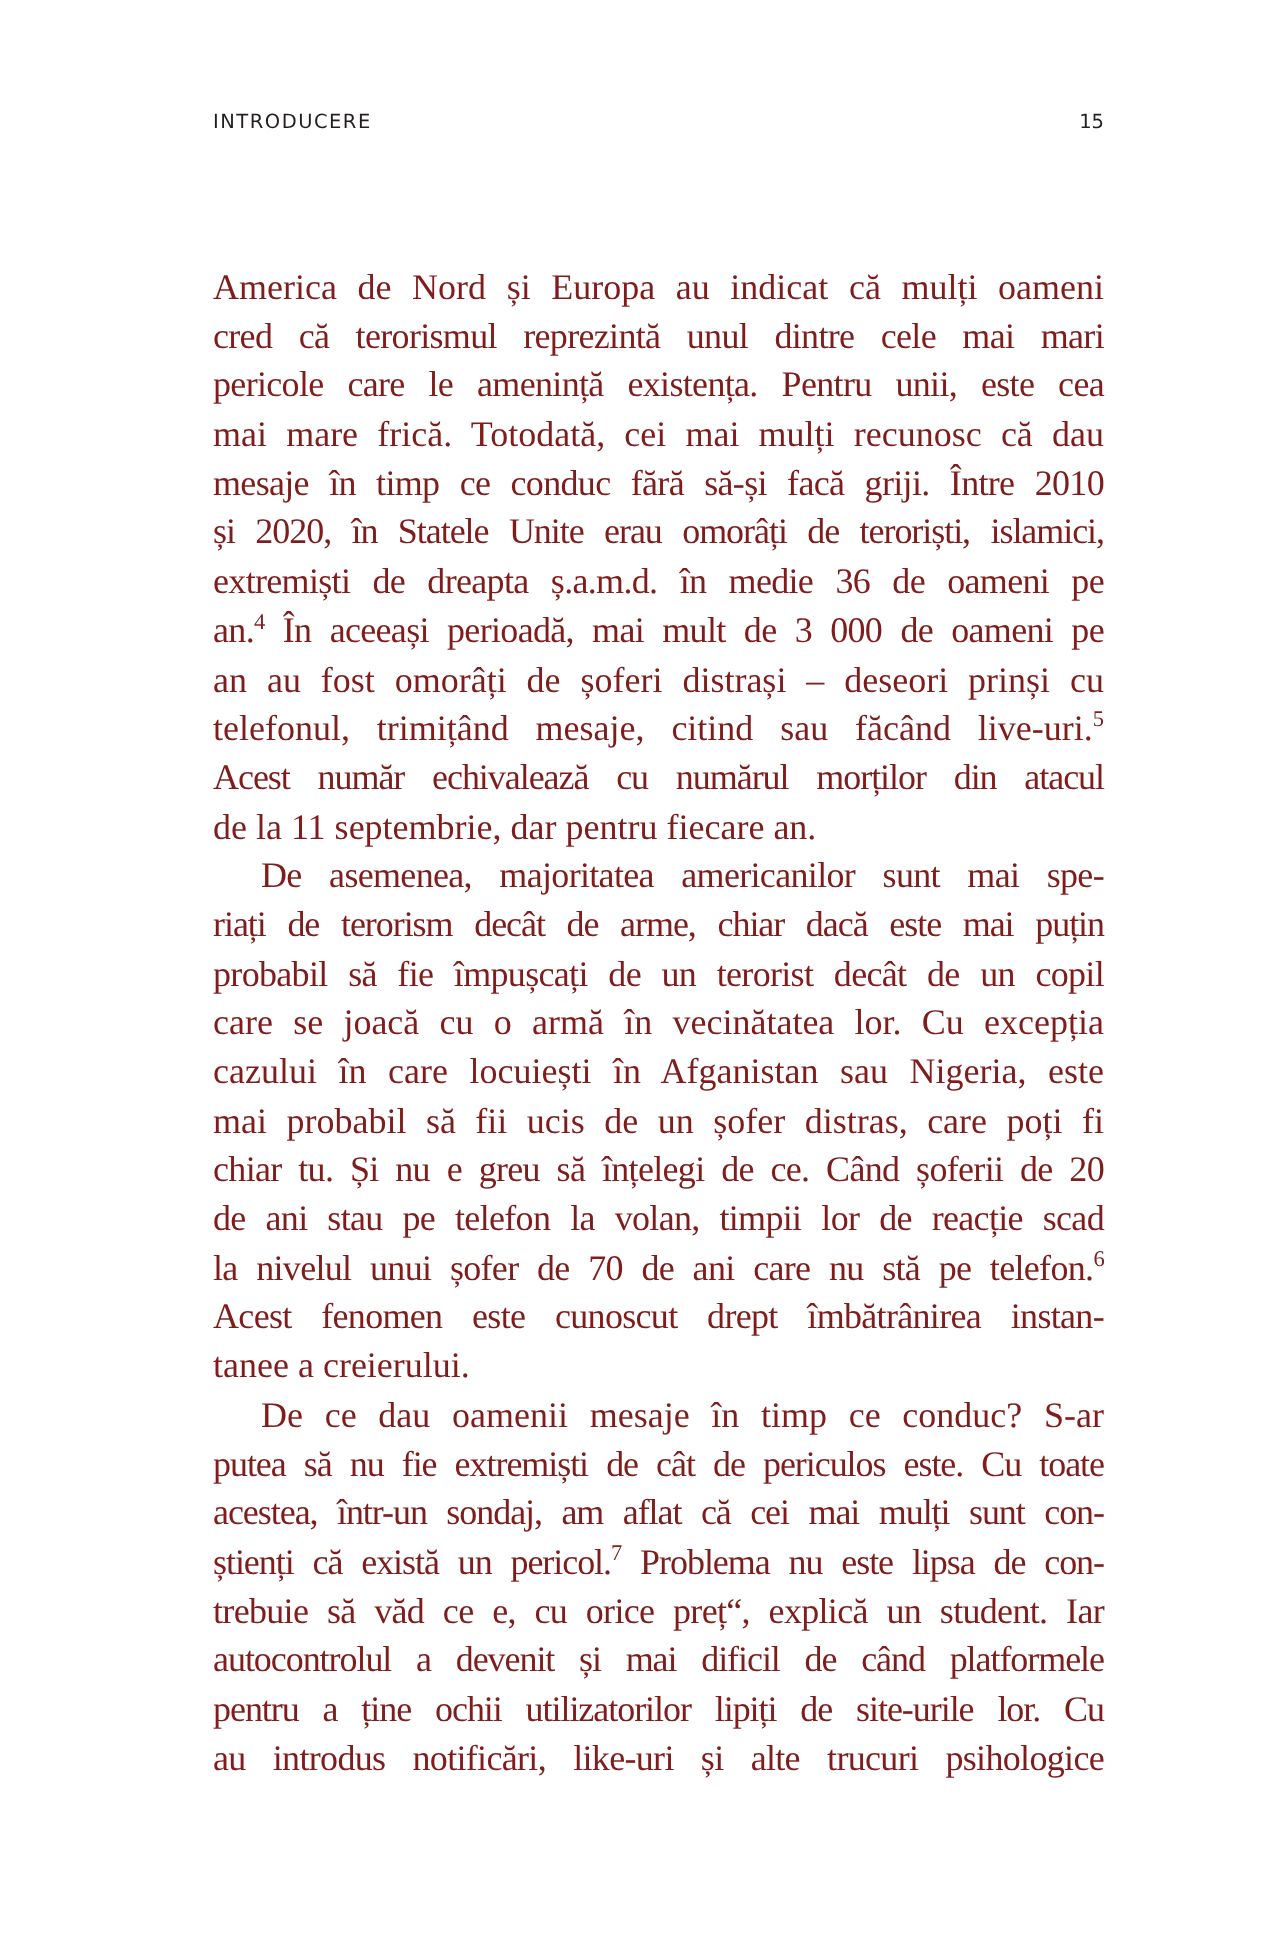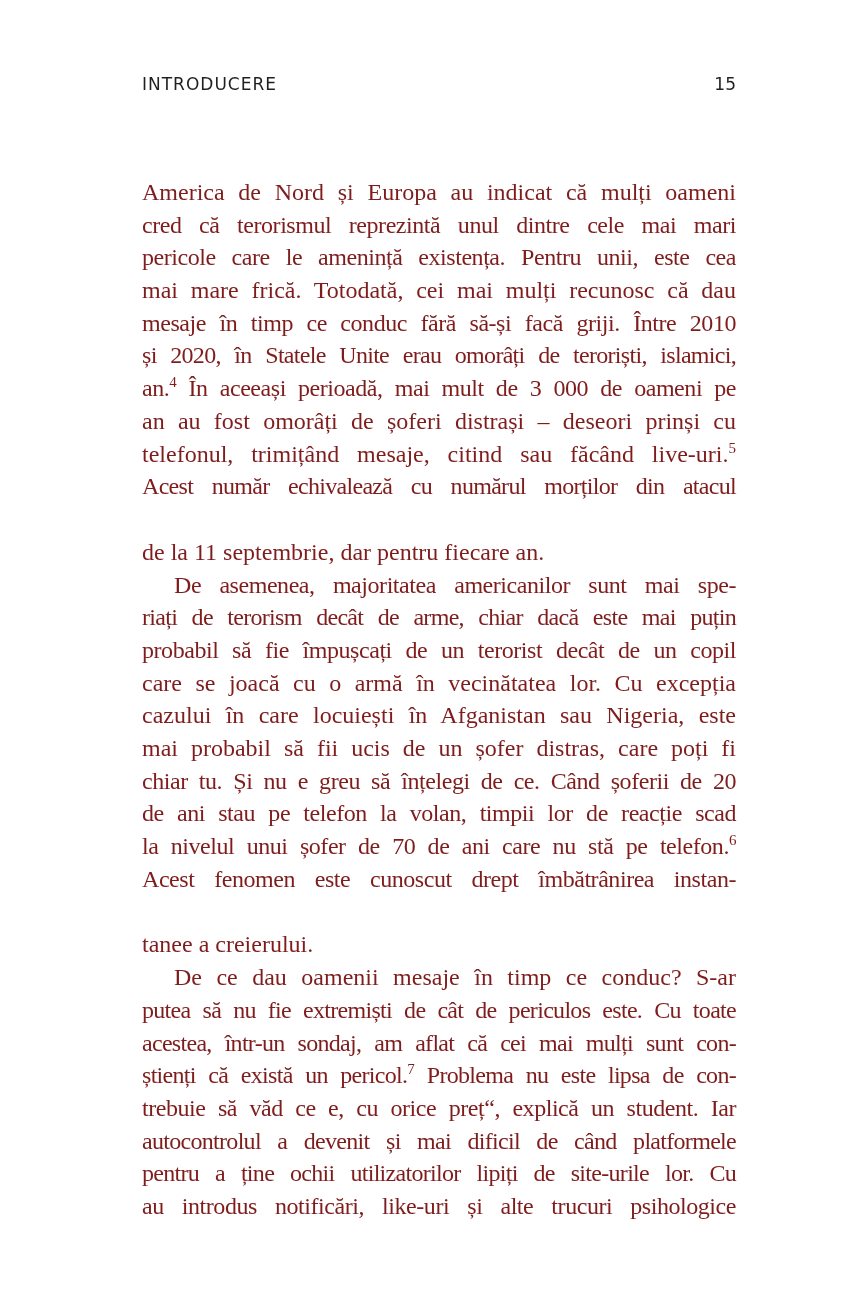--- a/index.html
+++ b/index.html
@@ -17,21 +17,21 @@
     .running-head {
       position: absolute;
       top: 74px;
       left: 142px;
       width: 594px;
       height: 20px;
       display: flex;
       justify-content: space-between;
       align-items: flex-start;
       font-family: "DejaVu Sans", sans-serif;
-      font-size: 17px;
+      font-size: 13px;
       letter-spacing: 1px;
       color: #231f20;
     }
     .running-head .page-number {
       letter-spacing: 0;
     }
     .body-text {
       position: absolute;
       top: 176px;
       left: 142px;
@@ -43,21 +43,20 @@
     }
     .line {
       display: block;
       white-space: nowrap;
       text-align: justify;
       text-align-last: justify;
       height: 32.7px;
     }
     .line.last {
       text-align-last: left;
-      margin-top: 33px;
     }
     .line.indent {
       padding-left: 32px;
     }
     .line.tight {
       letter-spacing: -0.45px;
     }
     .line.tighter {
       letter-spacing: -0.7px;
     }
@@ -77,20 +76,21 @@
 
 <main class="body-text">
 
   <div>
     <span class="line">America de Nord și Europa au indicat că mulți oameni</span>
     <span class="line tight">cred că terorismul reprezintă unul dintre cele mai mari</span>
     <span class="line tight">pericole care le amenință existența. Pentru unii, este cea</span>
     <span class="line">mai mare frică. Totodată, cei mai mulți recunosc că dau</span>
     <span class="line tight">mesaje în timp ce conduc fără să-și facă griji. Între 2010</span>
     <span class="line tighter">și 2020, în Statele Unite erau omorâți de teroriști, islamici,</span>
+    <span class="line tight">extremiști de dreapta ș.a.m.d. în medie 36 de oameni pe</span>
     <span class="line tight"><span>an.</span><sup>4</sup><span> În aceeași perioadă, mai mult de 3 000 de oameni pe</span></span>
     <span class="line">an au fost omorâți de șoferi distrași – deseori prinși cu</span>
     <span class="line"><span>telefonul, trimițând mesaje, citind sau făcând live-uri.</span><sup>5</sup></span>
     <span class="line tighter">Acest număr echivalează cu numărul morților din atacul</span>
     <span class="line last">de la 11 septembrie, dar pentru fiecare an.</span>
   </div>
 
   <div>
     <span class="line indent tight">De asemenea, majoritatea americanilor sunt mai spe-</span>
     <span class="line tighter">riați de terorism decât de arme, chiar dacă este mai puțin</span>

